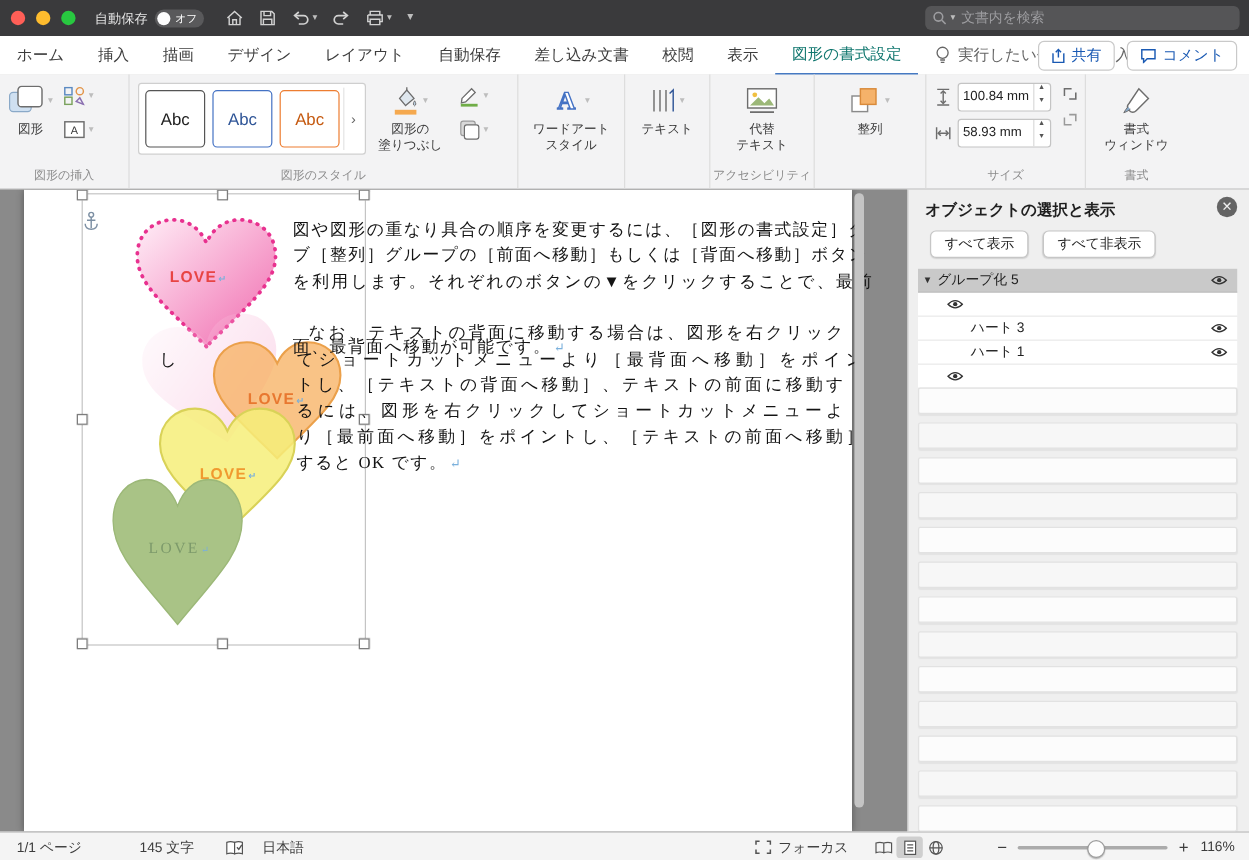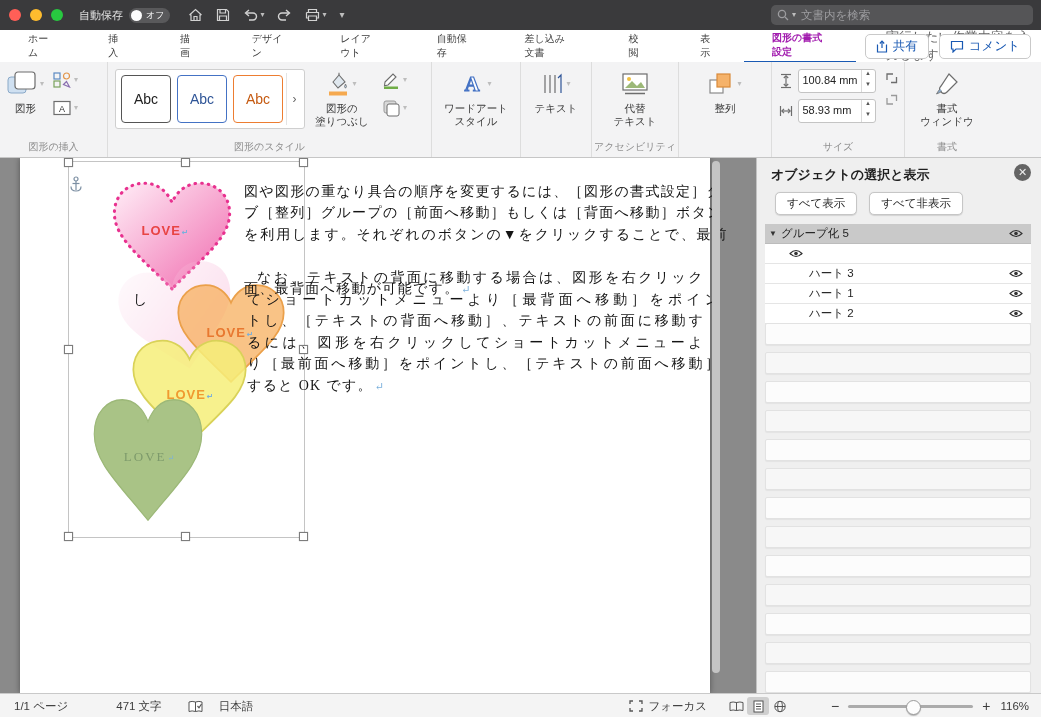--- a/index.html
+++ b/index.html
@@ -19,22 +19,22 @@
   .chev{font-size:8px;color:#bdbdbd;line-height:1;}
   .doc-title{position:absolute;left:0;right:0;text-align:center;font-size:13px;color:#f2f2f2;pointer-events:none;}
   .search{position:absolute;right:8px;top:5px;width:250px;height:20px;background:rgba(255,255,255,.14);
     border-radius:5px;display:flex;align-items:center;padding:0 6px;gap:3px;}
   .search input{flex:1;background:transparent;border:none;outline:none;color:#cfcfcf;font-size:11.5px;}
   .search input::placeholder{color:#9d9da0;}
 
   
   .tabbar{position:absolute;left:0;top:30px;width:1041px;height:32px;background:#fff;
     display:flex;align-items:center;border-bottom:1px solid #e3e3e3;}
-  .tab{padding:0 28px;font-size:10px;color:#3d3d3d;height:31px;display:flex;align-items:center;}
-  .tab.active{color:#a21caf;border-bottom:2.5px solid #1959b3;font-weight:700;}
+  .tab{padding:0 14px;font-size:13px;color:#3d3d3d;height:31px;display:flex;align-items:center;}
+  .tab.active{color:#0f766e;border-bottom:2.5px solid #1959b3;font-weight:400;}
   .tellme{display:flex;align-items:center;gap:6px;margin-left:14px;font-size:13px;color:#666;}
   .tb-actions{position:absolute;right:10px;display:flex;gap:10px;}
   .actbtn{display:flex;align-items:center;gap:5px;height:23px;padding:0 10px;background:#fff;
     border:1px solid #c9c9c9;border-radius:5px;color:#1959b3;font-size:12.5px;}
 
   
   .ribbon{position:absolute;left:0;top:62px;width:1041px;height:95px;background:#f3f3f4;
     border-bottom:1px solid #c6c6c6;display:flex;}
   .rgroup{display:flex;flex-direction:column;border-right:1px solid #dddddd;}
   .rg-body{flex:1;display:flex;align-items:flex-start;padding:7px 7px 0;gap:6px;}
@@ -525,21 +525,20 @@
           <span class="lbl">ハート 1</span>
           <span class="eye">
               <svg width="14" height="9" viewBox="0 0 14 9">
                 <path d="M1,4.5 Q7,-1.5 13,4.5 Q7,10.5 1,4.5 Z" fill="none" stroke="#333" stroke-width="1.1"></path>
                 <circle cx="7" cy="4.5" r="1.8" fill="#333"></circle>
               </svg>
             </span>
         </div>
         <div class="prow child">
           <span class="tri"></span>
-          <span class="lbl">ハート 2</span>
           <span class="eye">
               <svg width="14" height="9" viewBox="0 0 14 9">
                 <path d="M1,4.5 Q7,-1.5 13,4.5 Q7,10.5 1,4.5 Z" fill="none" stroke="#333" stroke-width="1.1"></path>
                 <circle cx="7" cy="4.5" r="1.8" fill="#333"></circle>
               </svg>
             </span>
         </div>
       </div>
       <div class="pempty">
         <div class="empty-row"></div>
@@ -554,21 +553,21 @@
         <div class="empty-row"></div>
         <div class="empty-row"></div>
         <div class="empty-row"></div>
         <div class="empty-row"></div>
       </div>
     </div>
   </div>
 
   <div class="statusbar">
     <span class="sb-item" style="margin-left:14px;">1/1 ページ</span>
-    <span class="sb-item" style="margin-left:48px;">471 文字</span>
+    <span class="sb-item" style="margin-left:48px;">145 文字</span>
     <span class="sb-item" style="margin-left:26px;">
       <svg width="15" height="13" viewBox="0 0 15 13">
           <path d="M1,2 Q4,0.8 7.5,2 V11.5 Q4,10.3 1,11.5 Z" fill="#fff" stroke="#555" stroke-width="1"></path>
           <path d="M14,2 Q11,0.8 7.5,2 V11.5 Q11,10.3 14,11.5 Z" fill="#fff" stroke="#555" stroke-width="1"></path>
           <path d="M9.5,6 L11,7.8 L13.5,4" fill="none" stroke="#555" stroke-width="1.2"></path>
         </svg>
     </span>
     <span class="sb-item" style="margin-left:16px;">日本語</span>
     <span class="sb-spacer"></span>
     <span class="sb-item">

